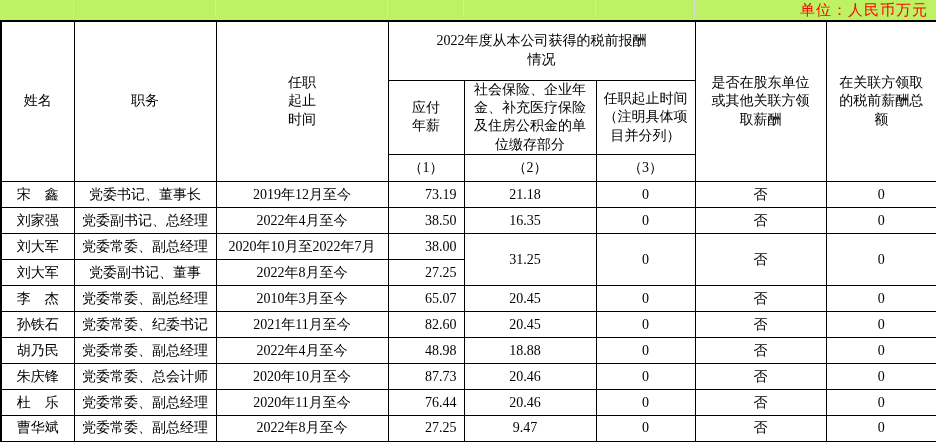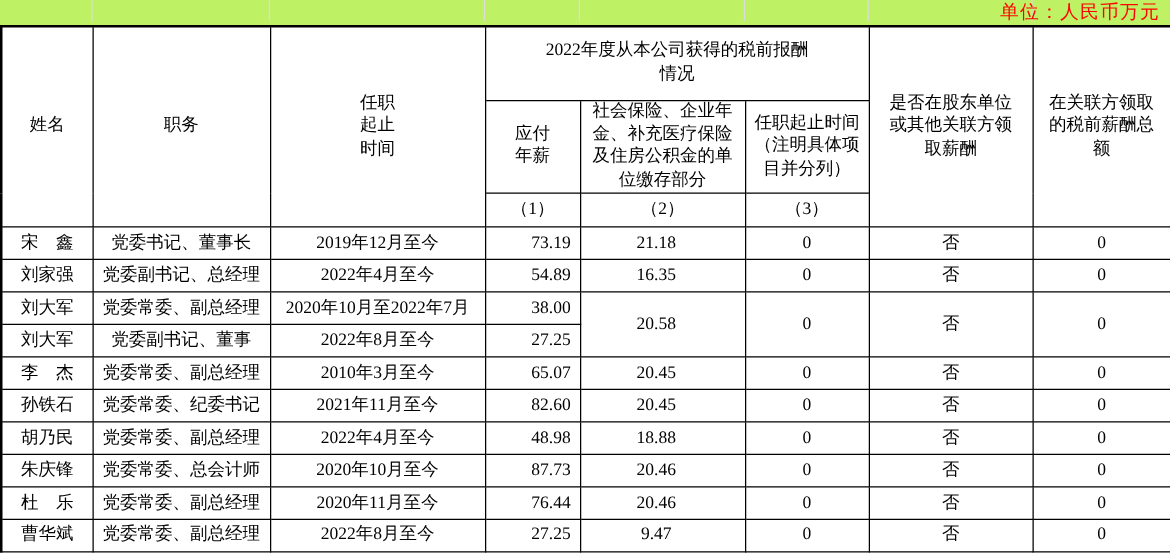--- a/index.html
+++ b/index.html
@@ -97,32 +97,32 @@
     <td class="num">73.19</td>
     <td class="num2">21.18</td>
     <td>0</td>
     <td>否</td>
     <td>0</td>
   </tr>
   <tr class="data">
     <td>刘家强</td>
     <td>党委副书记、总经理</td>
     <td>2022年4月至今</td>
-    <td class="num">54.89</td>
+    <td class="num">38.50</td>
     <td class="num2">16.35</td>
     <td>0</td>
     <td>否</td>
     <td>0</td>
   </tr>
   <tr class="data">
     <td>刘大军</td>
     <td>党委常委、副总经理</td>
     <td>2020年10月至2022年7月</td>
     <td class="num">38.00</td>
-    <td class="num2" rowspan="2">20.58</td>
+    <td class="num2" rowspan="2">31.25</td>
     <td rowspan="2">0</td>
     <td rowspan="2">否</td>
     <td rowspan="2">0</td>
   </tr>
   <tr class="data">
     <td>刘大军</td>
     <td>党委副书记、董事</td>
     <td>2022年8月至今</td>
     <td class="num">27.25</td>
   </tr>

